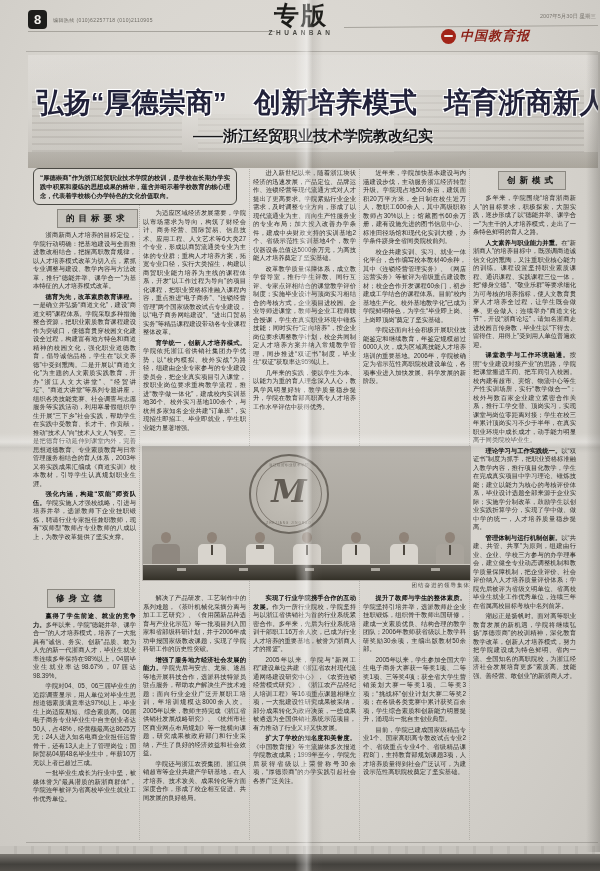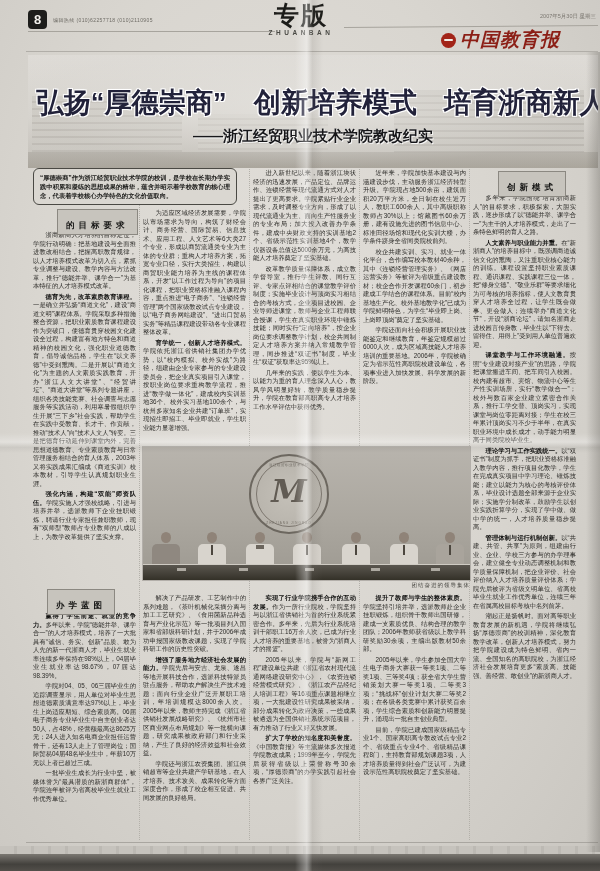--- a/index.html
+++ b/index.html
@@ -23,21 +23,21 @@
   .rule-right{position:absolute;left:344px;top:26px;width:254px;height:1px;background:#a7a49d;transform:rotate(-.4deg);}
   .edition-wrap{position:absolute;left:262px;top:2px;width:78px;text-align:center;}
   .edition-title{font-size:25px;font-weight:bold;color:#1c1c19;letter-spacing:2px;line-height:27px;}
   .edition-pinyin{font-size:6.5px;letter-spacing:3.5px;color:#474742;font-weight:bold;}
   .date-line{position:absolute;left:400px;top:13px;width:196px;text-align:right;font-size:5.5px;color:#7b7770;}
   .masthead{position:absolute;left:441px;top:27px;display:flex;align-items:center;gap:4px;}
   .masthead-logo{width:15px;height:15px;border-radius:50%;background:#a22418;position:relative;flex:0 0 auto;}
   .masthead-logo::after{content:"";position:absolute;left:3px;top:6px;width:9px;height:2.5px;background:#f0ece6;border-radius:1px;}
   .masthead-name{
     font-family:"DejaVu Serif","Liberation Serif",serif;font-style:italic;font-weight:bold;
-    font-size:19px;color:#8c1f16;letter-spacing:1px;white-space:nowrap;
+    font-size:13px;color:#8c1f16;letter-spacing:1px;white-space:nowrap;
   }
   .rule-main{position:absolute;left:26px;top:51px;width:572px;height:1px;background:#b1aea8;}
   
   .banner{position:absolute;left:28px;top:55px;width:570px;height:113px;overflow:hidden;
     background:linear-gradient(180deg,#dcd9d4 0%,#d3d0ca 55%,#bcb8b1 100%);}
   .bldg{position:absolute;opacity:.75;}
   .bldg-left{left:4px;bottom:16px;width:150px;height:56px;
     background:repeating-linear-gradient(180deg,#c7c4bd 0 5px,#b4b0a9 5px 7px);}
   .bldg-mid{left:170px;bottom:18px;width:130px;height:36px;
     background:repeating-linear-gradient(180deg,#ccc9c2 0 4px,#bbb7b0 4px 6px);}
@@ -59,21 +59,21 @@
   }
   
   .intro-box{
     position:absolute;left:33px;top:168px;width:190px;
     border:1px solid #4a4944;border-radius:6px;background:#dad7d1;
     padding:4px 6px;font-size:6.3px;line-height:9px;font-weight:bold;color:#21211f;
     text-align:justify;z-index:3;
   }
   .headbox{
     position:absolute;background:#c7c4bd;border:1px solid #8b8881;color:#151514;
-    font-weight:bold;font-size:8.5px;letter-spacing:4px;padding:10px 8px 2px;z-index:3;white-space:nowrap;
+    font-weight:bold;font-size:8.5px;letter-spacing:4px;padding:3px 8px 2px;z-index:3;white-space:nowrap;
   }
   .colblock{
     position:absolute;width:103px;font-size:6.3px;line-height:8.5px;color:#2c2b28;
     text-align:justify;overflow:hidden;z-index:2;
   }
   .colblock p{margin:0 0 2px;text-indent:2em;}
   .colblock b{color:#121211;}
   .colsep{position:absolute;top:169px;height:671px;width:0;border-left:1px dotted #b3b0a9;z-index:1;}
   
   .photo{
@@ -141,21 +141,21 @@
     <div class="bldg bldg-right"></div>
     <div class="banner-ground"></div>
     <div class="banner-mist"></div>
     <div class="headline">弘扬“厚德崇商”　创新培养模式　培育浙商新人</div>
     <div class="subheadline">——浙江经贸职业技术学院教改纪实</div>
   </div>
 
   <div class="intro-box">“厚德崇商”作为浙江经贸职业技术学院的校训，是学校在长期办学实践中积累和凝练的思想成果的精华，蕴含并昭示着学校教育的核心理念，代表着学校核心办学特色的文化价值取向。</div>
 
   <div class="headbox" style="left:57px;top:209px;">的目标要求</div>
-  <div class="headbox" style="left:47px;top:589px;">办学蓝图</div>
+  <div class="headbox" style="left:47px;top:589px;">修身立德</div>
   <div class="headbox" style="left:498px;top:171px;">创新模式</div>
 
   <div class="colsep" style="left:139px;"></div>
   <div class="colsep" style="left:249px;"></div>
   <div class="colsep" style="left:359px;"></div>
   <div class="colsep" style="left:469px;"></div>
 
   <div class="colblock" style="left:33px;top:231px;height:350px;">
       <p>浙商新商人才培养的目标定位，学院行动明确：把基地建设与全面推进教改相结合，把握高职教育规律，以人才培养模式改革为切入点，紧抓专业调整与建设、教学内容与方法改革，推行“德能并举、课学合一”为基本特征的人才培养模式改革。</p>
       <p><b>德育为先，改革素质教育课程。</b>一是确立并弘扬“商道文化”，建设“商道文明”课程体系。学院采取多种措施整合资源，把职业素质教育课程建设作为突破口，使德育贯穿校园文化建设全过程，构建富有地方特色和商道精神的校园文化，强化职业道德教育，倡导诚信品格，学生在“以文养德”中受到熏陶。二是开展以“商道文化”为主题的人文素质实践教育，开办“浙江人文大讲堂”、“经贸讲坛”、“商道大讲堂”等系列专题讲座，组织各类技能竞赛、社会调查与志愿服务等实践活动，利用寒暑假组织学生开展“三下乡”社会实践，帮助学生在实践中受教育、长才干、作贡献，推动“技术人”向“技术人文人”转变。三是把德育行动延伸到课堂内外，完善思想道德教育、专业素质教育与日常管理服务相结合的育人体系，2003年又将实践成果汇编成《商道实训》校本教材，引导学生认真规划职业生涯。</p>

